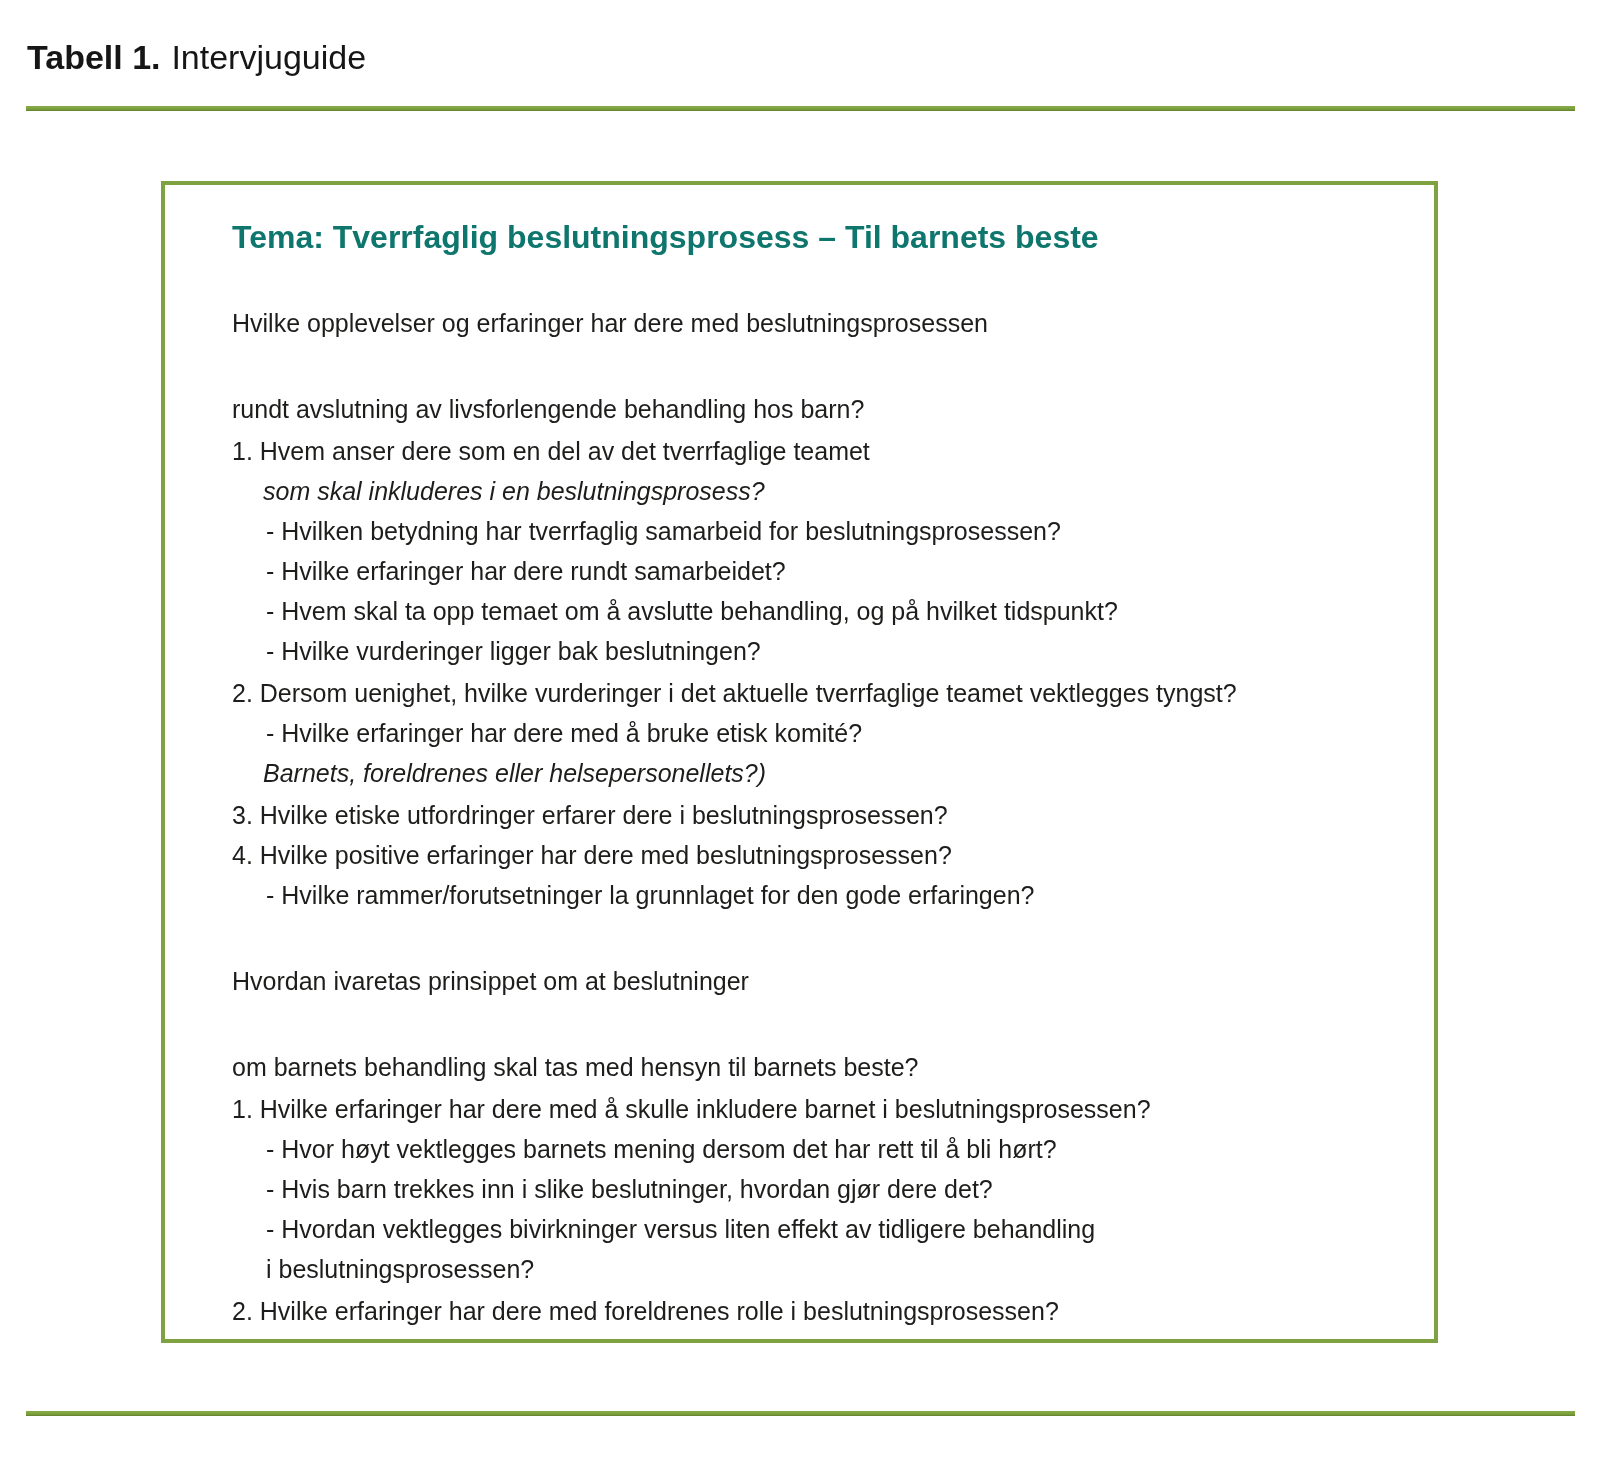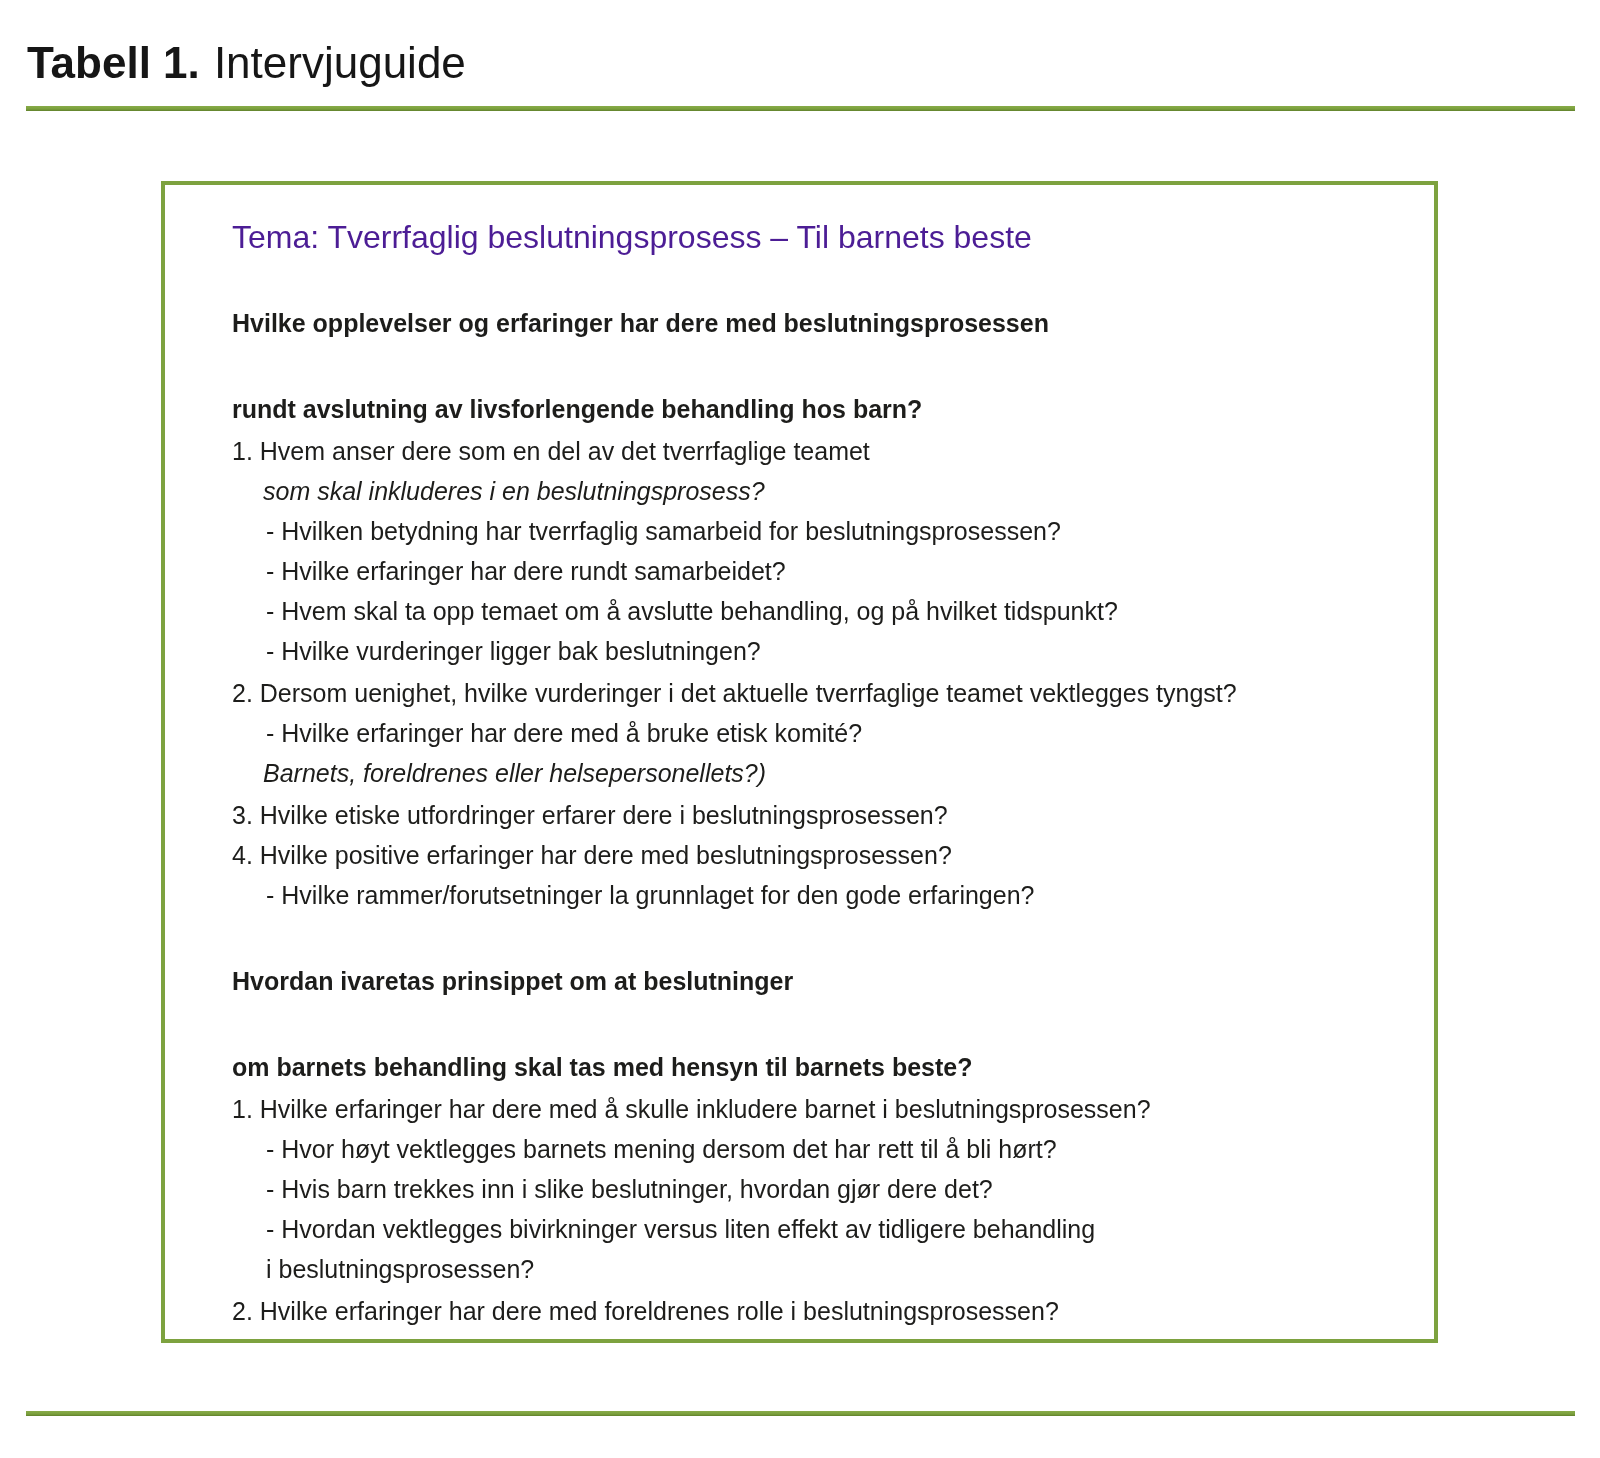--- a/index.html
+++ b/index.html
@@ -16,21 +16,21 @@
     color: #1d1d1b;
     overflow: hidden;
   }
 
   
   .doc-title {
     position: absolute;
     left: 27px;
     top: 38px;
     margin: 0;
-    font-size: 44px;
+    font-size: 34px;
     font-weight: 400;
     color: #161616;
     letter-spacing: 0;
     white-space: nowrap;
   }
   .doc-title .bold { font-weight: 700; }
   .doc-title .rest { margin-left: 0.32em; }
 
   
   .rule {
@@ -53,32 +53,32 @@
     box-sizing: border-box;
     border: 4px solid #7da23f;
     padding: 26px 24px 0 67px;
     overflow: hidden;
     background: #ffffff;
   }
 
   .theme {
     font-size: 32px;
     line-height: 40px;
-    font-weight: 400;
-    color: #4c1d95;
+    font-weight: 700;
+    color: #0f766e;
     margin: 6px 0 0 0;
     white-space: nowrap;
   }
 
   .question { margin-top: 28px; }
   .question.second { margin-top: 34px; }
   .qline {
     font-size: 25px;
     line-height: 40px;
-    font-weight: 700;
+    font-weight: 400;
     white-space: nowrap;
     margin-top: 46px;
   }
 
   .block { margin-top: 2px; }
   .ln {
     font-size: 25px;
     line-height: 40px;
     font-weight: 400;
     white-space: nowrap;

